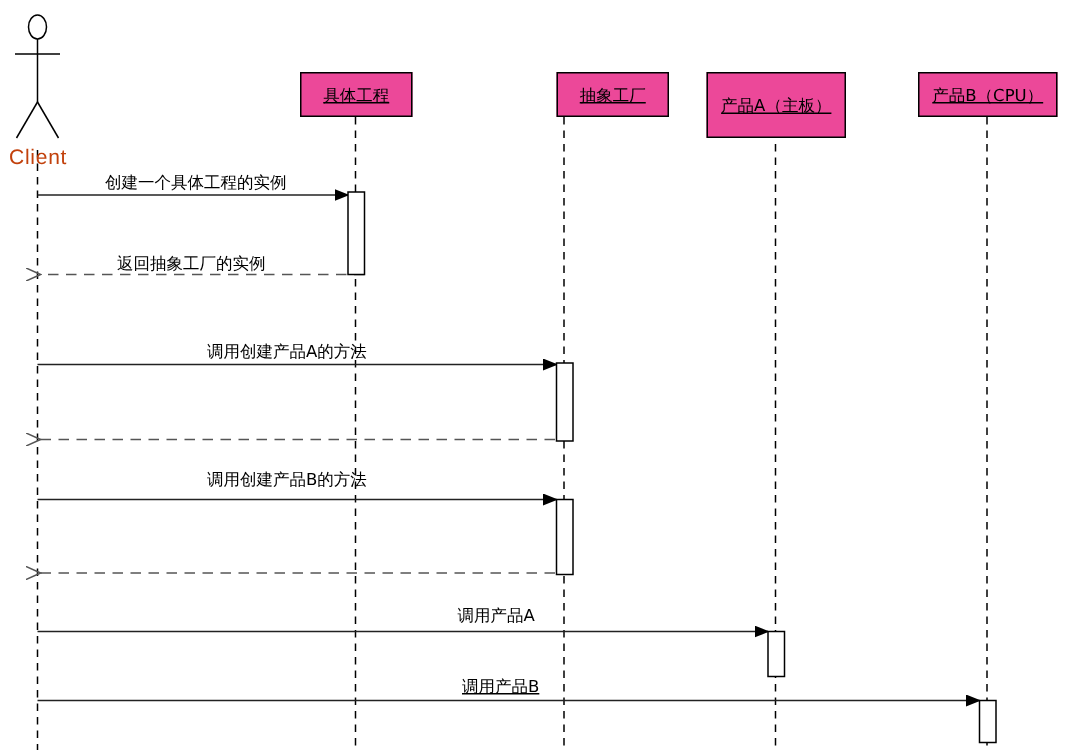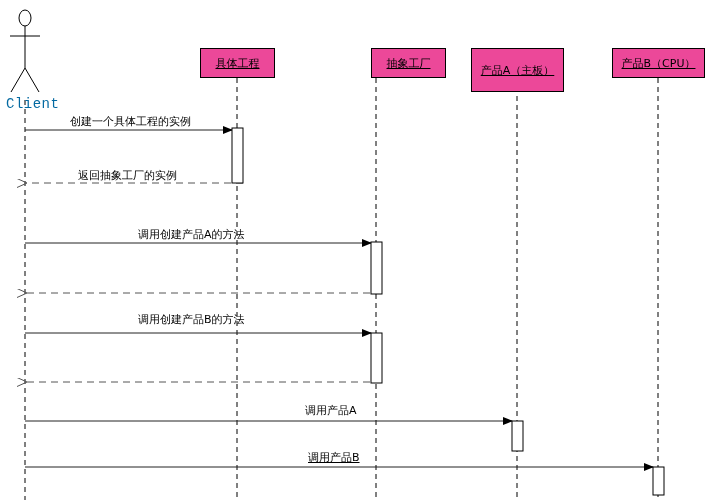--- a/index.html
+++ b/index.html
@@ -37,23 +37,23 @@
   .lifeline-head-label {
     font-family: "DejaVu Sans", sans-serif;
     font-size: 11px;
     color: #000000;
     text-decoration: underline;
     white-space: nowrap;
     line-height: 1;
   }
   .actor-label {
     position: absolute;
-    font-family: Liberation Mono, monospace;
+    font-family: Liberation Sans, sans-serif;
     font-size: 14px;
-    color: #0369a1;
+    color: #c2410c;
     white-space: nowrap;
     letter-spacing: 0.5px;
   }
   .msg-label {
     position: absolute;
     font-family: "DejaVu Sans", sans-serif;
     font-size: 11px;
     color: #000000;
     white-space: nowrap;
     line-height: 1;

